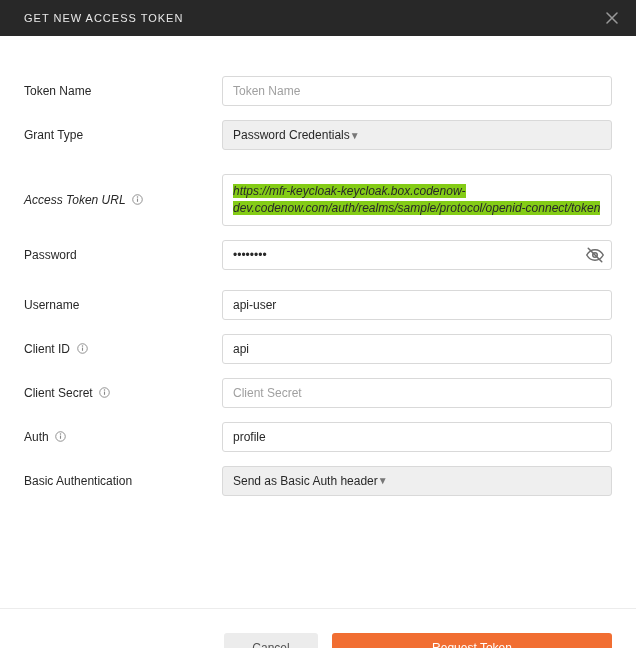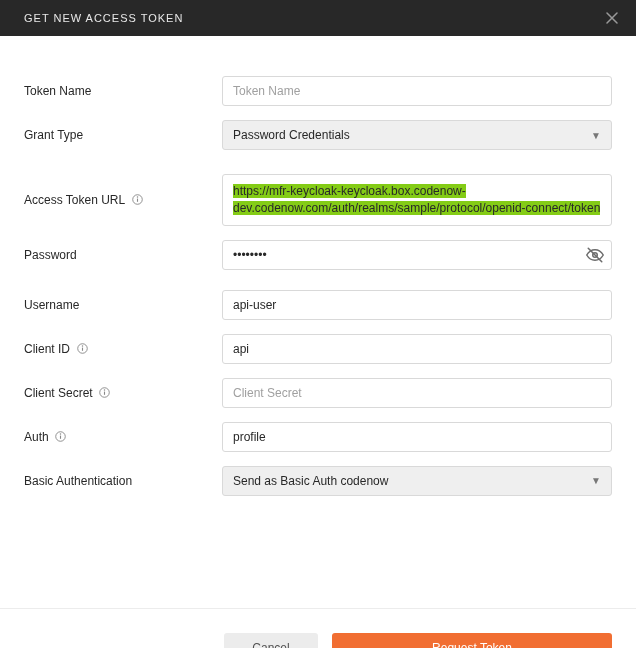--- a/index.html
+++ b/index.html
@@ -40,21 +40,21 @@
     .close-icon svg { stroke: currentColor; }
     .form {
       padding: 40px 24px 0 24px;
     }
     .row {
       display: flex;
       align-items: center;
       margin-bottom: 14px;
       gap: 32px;
     }
-    .row.tall { align-items: center; }
+    .row.tall { align-items: center; font-style: italic; }
     .label-col {
       width: 166px;
       flex-shrink: 0;
       display: flex;
       align-items: center;
       color: #282828;
       font-size: 12px;
     }
     .info-icon {
       width: 12px;
@@ -89,21 +89,20 @@
       display: block;
     }
     .textarea .selected {
       background: #84cc16;
     }
     .text-input::placeholder, .textarea-placeholder { color: #a0a0a0; }
     .select {
       background: #efefef;
       display: flex;
       align-items: center;
-      justify-content: space-between;
       cursor: pointer;
     }
     .select-label { color:#282828; }
     .caret { font-size: 10px; color:#777; }
     .password-wrap {
       position: relative;
     }
     .eye-icon {
       position: absolute;
       right: 8px;
@@ -274,21 +273,21 @@
         <input class="text-input" type="text" value="profile" style="">
       </div>
     </div>
 
     <div class="row">
       <div class="label-col">
         <span>Basic Authentication</span>
       </div>
       <div class="control-col">
         <div class="select">
-          <span class="select-label">Send as Basic Auth codenow</span>
+          <span class="select-label">Send as Basic Auth header</span>
           <span class="caret">▼</span>
         </div>
       </div>
     </div>
 
   </div>
 
   <hr class="divider">
 
   <div class="footer">

